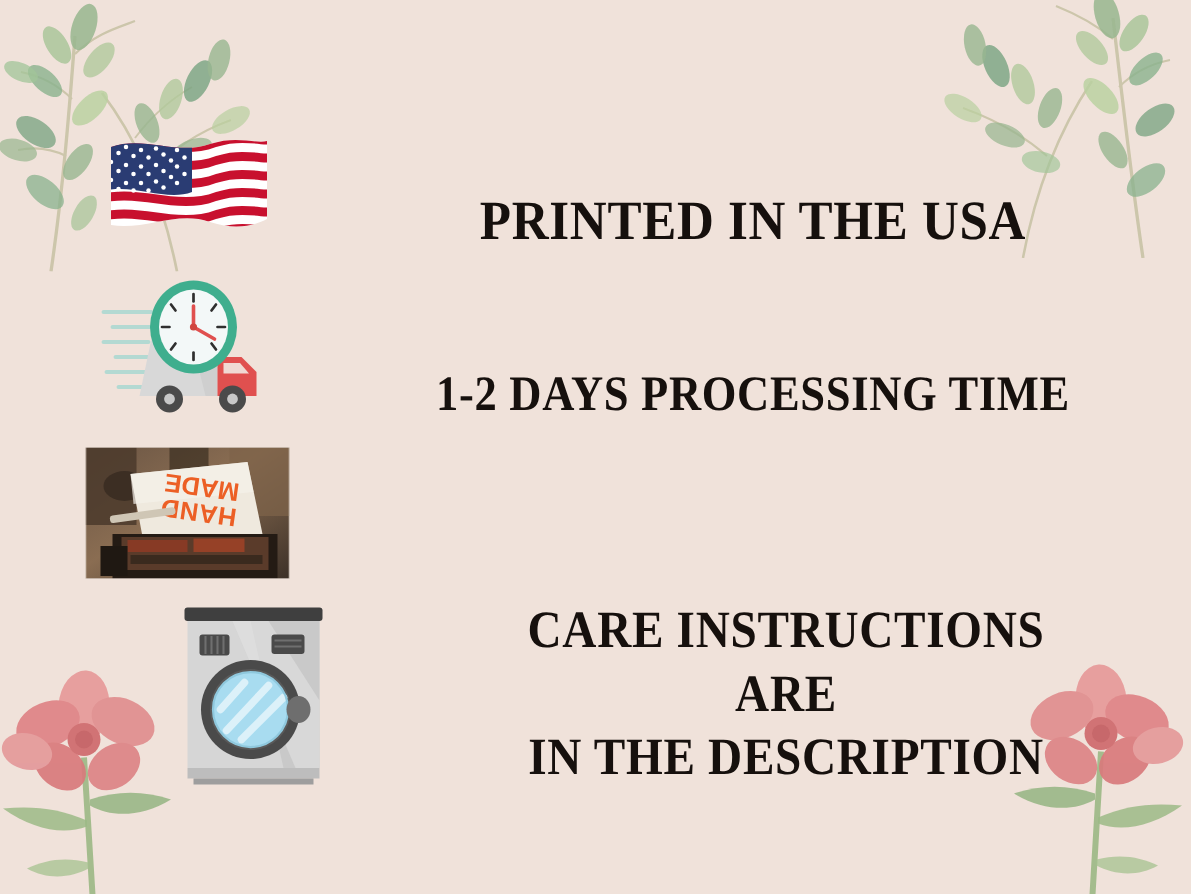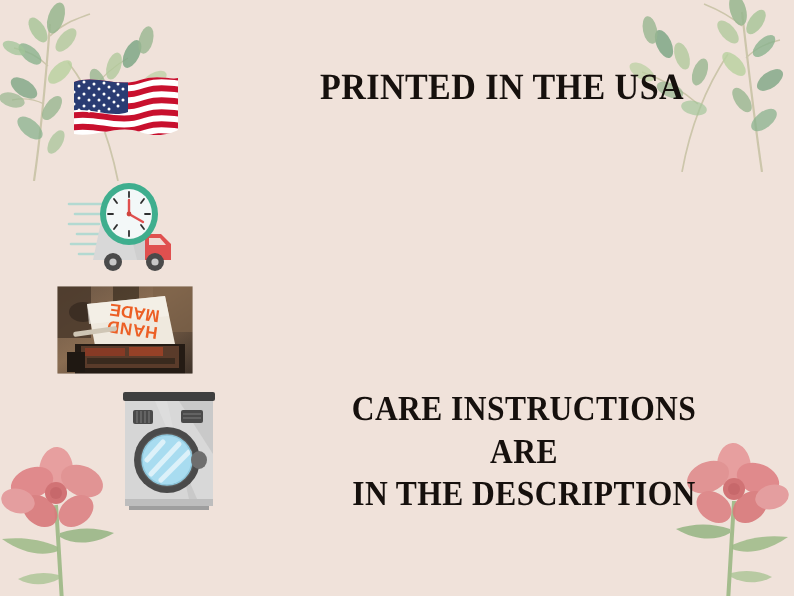--- a/index.html
+++ b/index.html
@@ -22,21 +22,21 @@
   .deco { position:absolute; pointer-events:none; }
   #botanical-tl { left:-6px;  top:-4px;  width:210px; height:185px; }
   #botanical-tr { right:-4px; top:-8px;  width:200px; height:180px; }
   #flower-bl    { left:-12px; bottom:-6px; width:150px; height:175px; }
   #flower-br    { right:-6px; bottom:-6px; width:145px; height:175px; }
 
   
   .row {
     position:absolute;
     display:flex;
-    align-items:flex-start;
+    align-items:flex-end;
     left:0; width:794px;
   }
   .icon-cell {
     width:250px;
     display:flex;
     justify-content:center;
     align-items:center;
     flex:0 0 250px;
   }
   .text-cell {
@@ -52,21 +52,21 @@
     line-height:1.08;
     letter-spacing:0.5px;
     transform:scaleX(0.92);
     transform-origin:center;
     white-space:pre-line;
     text-rendering:geometricPrecision;
   }
   #row-usa        { top:68px;  height:100px; }
   #row-processing { top:178px; height:104px; }
   #row-quality    { top:286px; height:100px; }
-  #row-care       { top:388px; height:150px;padding-left:44px; }
+  #row-care       { top:377px; height:150px;padding-left:44px; }
 
   #row-processing .feature-text { font-size:33px; transform:scaleX(0.9); }
   #row-quality    .feature-text { font-size:34px; transform:scaleX(0.9); }
   #row-care       .feature-text { font-size:35px; transform:scaleX(0.9); line-height:1.22; }
 
   .icon-svg { display:block; }
 </style>
 </head>
 <body>
 
@@ -266,20 +266,23 @@
           <line x1="47" y1="21" x2="50" y2="25"></line>
           <line x1="77" y1="21" x2="74" y2="25"></line>
           <line x1="47" y1="51" x2="50" y2="47"></line>
           <line x1="77" y1="51" x2="74" y2="47"></line>
         </g>
         <line x1="62" y1="36" x2="62" y2="22" stroke="#e0504f" stroke-width="2.4" stroke-linecap="round"></line>
         <line x1="62" y1="36" x2="76" y2="44" stroke="#e0504f" stroke-width="2.4" stroke-linecap="round"></line>
         <circle cx="62" cy="36" r="2.4" fill="#d0453f"></circle>
       </svg>
     </div>
+    <div class="text-cell">
+      <div class="feature-text">1-2 DAYS PROCESSING TIME</div>
+    </div>
   </div>
 
   <div class="row" id="row-quality">
     <div class="icon-cell">
       <svg class="icon-svg" width="136" height="88" viewBox="0 0 136 88">
         <defs>
           <clipPath id="photoClip">
               <rect x="0" y="0" width="136" height="88" rx="1"></rect>
             </clipPath>
           <linearGradient id="bgWarm" x1="0" y1="0" x2="1" y2="1">

